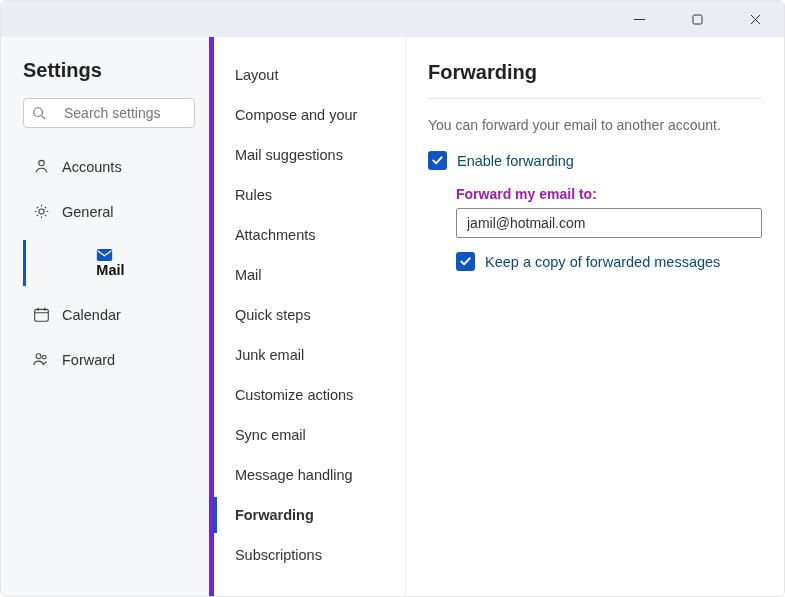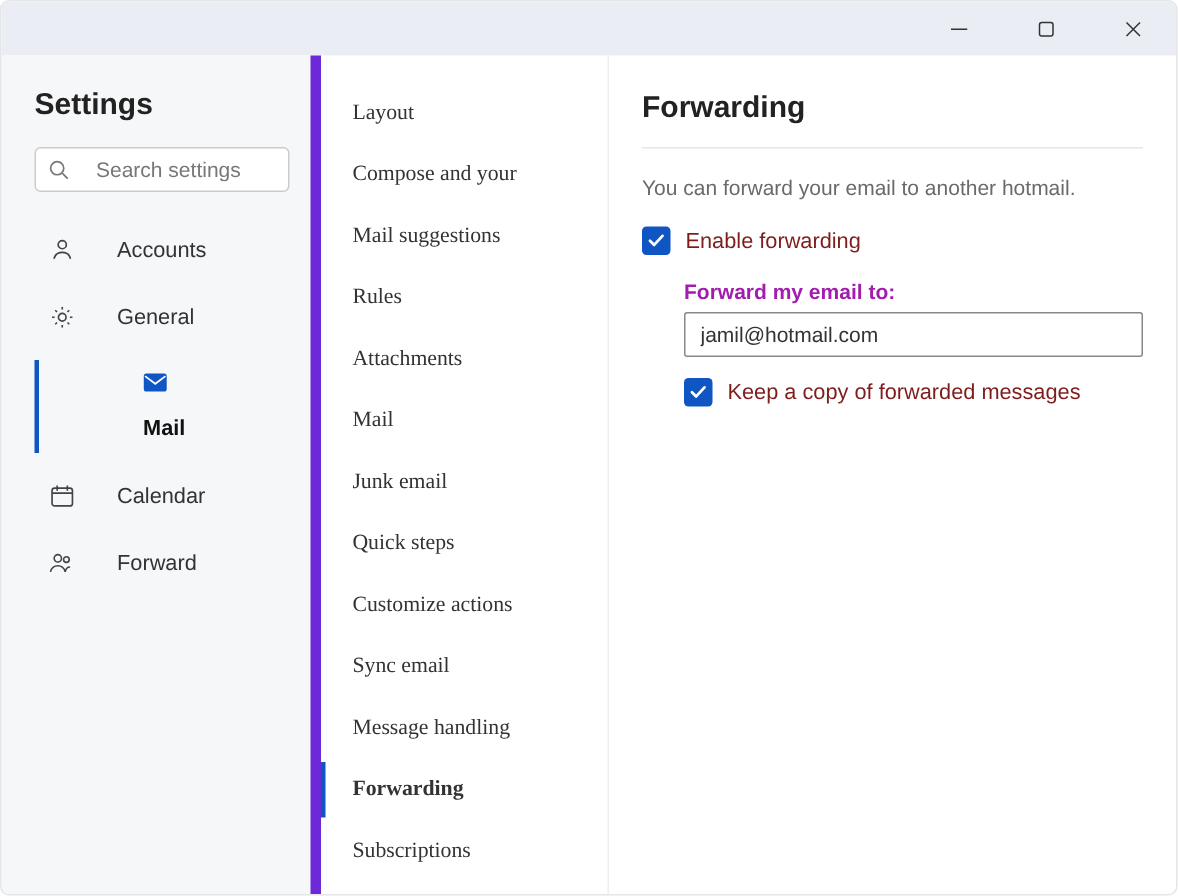--- a/index.html
+++ b/index.html
@@ -32,21 +32,21 @@
     }
     .main {
       display: flex;
       height: calc(100% - 36px);
     }
     
     .left {
       width: 220px;
       padding: 22px 14px 0 22px;
       background: #f6f7f8;
-      border-right: 7px solid #6d28d9;
+      border-right: 5px solid #6d28d9;
     }
     .left h1 {
       font-size: 20px;
       font-weight: 600;
       color: #222;
       margin-bottom: 16px;
     }
     .search {
       display: flex;
       align-items: center;
@@ -70,42 +70,41 @@
     .nav { list-style: none; }
     .nav li {
       display: flex;
       align-items: center;
       padding: 8px 6px;
       margin-bottom: 12px;
       font-size: 14.5px;
       color: #333;
       cursor: pointer;
       border-left: 3px solid transparent;
-      gap: 16px;
     }
     .nav li.active {
       font-weight: 600;
       color: #111;
       border-left: 3px solid #0f55c3;
       flex-direction: column;
     }
     .nav li .icon {
       width: 18px;
       display: flex;
       align-items: center;
       justify-content: center;
       margin-right: 12px;
     }
     
     .middle {
       width: 200px;
       padding: 20px 0 0 0;
       border-right: 1px solid #eee;
     }
-    .sub { list-style: none; font-family: Liberation Serif, serif; }
+    .sub { list-style: none; }
     .sub li {
       padding: 10px 18px 10px 18px;
       font-size: 14.5px;
       color: #333;
       cursor: pointer;
       margin-bottom: 4px;
       border-left: 3px solid transparent;
     }
     .sub li.active {
       font-weight: 600;
@@ -130,21 +129,21 @@
     .desc {
       font-size: 14px;
       color: #6a6a6a;
       margin-bottom: 18px;
     }
     .checkbox-row {
       display: flex;
       align-items: center;
       margin-bottom: 16px;
       font-size: 14.5px;
-      color: #7f1d1d;
+      color: #0c4a6e;
     }
     .cb {
       width: 19px;
       height: 19px;
       background: #0f55c3;
       border-radius: 3px;
       margin-right: 10px;
       display: flex;
       align-items: center;
       justify-content: center;
@@ -252,34 +251,34 @@
   </div>
 
   <div class="middle">
     <ul class="sub">
       <li>Layout</li>
       <li>Compose and your</li>
       <li>Mail suggestions</li>
       <li>Rules</li>
       <li>Attachments</li>
       <li>Mail</li>
+      <li>Quick steps</li>
       <li>Junk email</li>
-      <li>Quick steps</li>
       <li>Customize actions</li>
       <li>Sync email</li>
       <li>Message handling</li>
       <li class="active">Forwarding</li>
       <li>Subscriptions</li>
     </ul>
   </div>
 
   <div class="content">
     <h2>Forwarding</h2>
     <hr class="divider">
-    <p class="desc">You can forward your email to another hotmail.</p>
+    <p class="desc">You can forward your email to another account.</p>
 
     <div class="checkbox-row">
       <div class="cb">
         <svg width="13" height="13" viewBox="0 0 14 14">
             <path d="M2.5 7l3 3 6-6.5" stroke="#fff" fill="none" stroke-width="2" stroke-linecap="round" stroke-linejoin="round"></path>
           </svg>
       </div>
       <span>Enable forwarding</span>
     </div>
 

